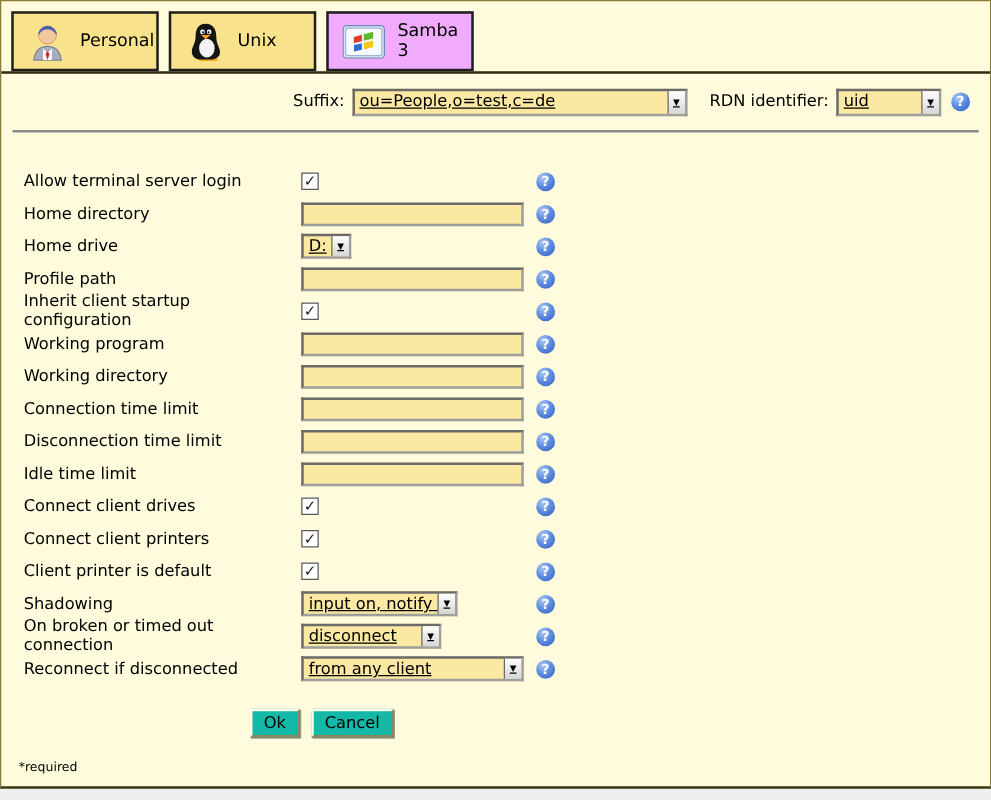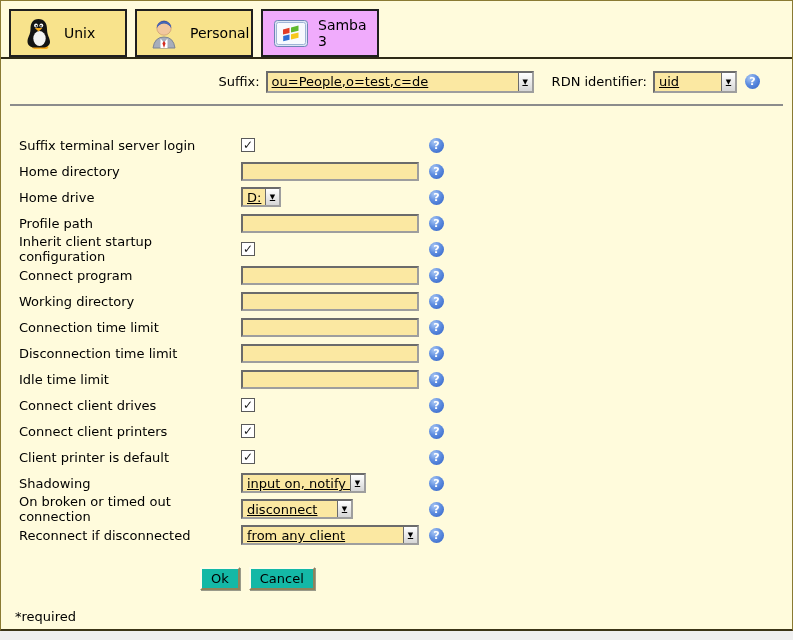--- a/index.html
+++ b/index.html
@@ -13,21 +13,21 @@
   .tab { width:118px; height:48px; display:flex; align-items:center; gap:10px;
          padding-left:11px; background:#f8e38c; border:2px solid #1f1f1f;
          font-size:14px; cursor:pointer; }
   .tab.active { background:#f0abfc; }
   .tab svg { flex:0 0 auto; }
   .tabline { position:absolute; left:0; top:56px; width:100%; height:2px; background:#2e2a16; }
 
   
   .toolbar { position:absolute; left:0; top:58px; right:0; height:45px;
              display:flex; align-items:center; justify-content:flex-end;
-             padding-right:32px; font-size:13px; }
+             padding-right:16px; font-size:13px; }
   .toolbar .lbl { margin-right:6px; }
   .hr { position:absolute; left:9px; right:9px; top:103px; height:2px; background:#8c8c8c; }
 
   
   .fake-select { display:inline-flex; align-items:stretch; height:20px;
                  background:#fbe8a2; border:2px solid; border-color:#6b6b6b #9e9e9e #9e9e9e #6b6b6b;text-decoration:underline; }
   .fake-select.tall { height:22px; }
   .sel-text { flex:1 1 auto; font-size:13px; padding:1px 2px 0 4px;
               white-space:nowrap; overflow:hidden; }
   .sel-btn { flex:0 0 14px; background:linear-gradient(#ffffff,#d6d6d6);
@@ -47,52 +47,52 @@
   .form { position:absolute; left:18px; top:131px; right:0; font-size:13px; }
   .frow { display:flex; align-items:center; height:26px; }
   .row-label { flex:0 0 222px; }
   .row-control { flex:0 0 188px; display:flex; align-items:center; }
 
   
   .buttons { position:absolute; left:199px; top:566px; display:flex; gap:9px; }
   .btn { background:#14b8a6; border:2px solid; border-color:#fffce8 #8f835a #8f835a #fffce8;
          box-shadow:1px 1px 0 #9a9a8a; font:13px "DejaVu Sans",sans-serif;
          padding:2px 9px; cursor:pointer; }
-  .required { position:absolute; left:14px; top:608px; font-size:13px; }
+  .required { position:absolute; left:14px; top:608px; font-size:10px; }
 </style>
 </head>
 <body>
 
 <div class="page">
 
   <div class="tabbar">
+    <div class="tab">
+      <svg width="32" height="32" viewBox="0 0 32 32">
+        <path d="M5 31 q1.5-11 11-11 q9.5 0 11 11 z" fill="#a7adbb" stroke="#7d8494" stroke-width="1"></path>
+        <path d="M12.5 21.5 l3.5 4 3.5-4 v9.5 h-7z" fill="#ffffff"></path>
+        <path d="M16 24 l-1.6 2.2 1.6 4.8 1.6-4.8z" fill="#d42a1e"></path>
+        <circle cx="16" cy="11" r="7.2" fill="#f2c79e" stroke="#cf9f74" stroke-width="0.8"></circle>
+        <path d="M8.8 11 a7.2 7.2 0 0 1 14.4 0 q-2.4-4.6-7.2-4.6 q-4.8 0-7.2 4.6 z" fill="#34509e"></path>
+        <path d="M8.8 11 q0-6 7.2-6.4 q7.2 0.4 7.2 6.4 q-3-5-7.2-5 q-4.2 0-7.2 5z" fill="#4566b8"></path>
+      </svg>
+      <span>Personal</span>
+    </div>
     <div class="tab">
       <svg width="32" height="32" viewBox="0 0 32 32">
         <ellipse cx="15" cy="30" rx="5" ry="2.2" fill="#f5a81c"></ellipse>
         <ellipse cx="22" cy="30.2" rx="4.2" ry="2" fill="#f5a81c"></ellipse>
         <path d="M16.5 2 c6 0 8.5 4.5 8.5 10 c0 6.5 3 9 3 13 c0 3.5-3.5 5.5-7 5.5 l-9 0 c-3.5 0-6.5-2.5-6.5-6 c0-4.5 3-6.5 3-12.5 c0-5.5 2-10 8-10z" fill="#141414"></path>
         <ellipse cx="17.5" cy="21.5" rx="6.2" ry="7.5" fill="#f3f3f3"></ellipse>
         <circle cx="14" cy="8.5" r="1.9" fill="#ffffff"></circle>
           <circle cx="19.3" cy="8.5" r="1.9" fill="#ffffff"></circle>
         <circle cx="14.4" cy="8.8" r="0.9" fill="#111"></circle>
           <circle cx="18.9" cy="8.8" r="0.9" fill="#111"></circle>
         <path d="M12.8 11 h7.6 l-3.8 3.4z" fill="#f5a81c"></path>
       </svg>
       <span>Unix</span>
-    </div>
-    <div class="tab">
-      <svg width="32" height="32" viewBox="0 0 32 32">
-        <path d="M5 31 q1.5-11 11-11 q9.5 0 11 11 z" fill="#a7adbb" stroke="#7d8494" stroke-width="1"></path>
-        <path d="M12.5 21.5 l3.5 4 3.5-4 v9.5 h-7z" fill="#ffffff"></path>
-        <path d="M16 24 l-1.6 2.2 1.6 4.8 1.6-4.8z" fill="#d42a1e"></path>
-        <circle cx="16" cy="11" r="7.2" fill="#f2c79e" stroke="#cf9f74" stroke-width="0.8"></circle>
-        <path d="M8.8 11 a7.2 7.2 0 0 1 14.4 0 q-2.4-4.6-7.2-4.6 q-4.8 0-7.2 4.6 z" fill="#34509e"></path>
-        <path d="M8.8 11 q0-6 7.2-6.4 q7.2 0.4 7.2 6.4 q-3-5-7.2-5 q-4.2 0-7.2 5z" fill="#4566b8"></path>
-      </svg>
-      <span>Personal</span>
     </div>
     <div class="tab active">
       <svg width="34" height="27" viewBox="0 0 34 27">
         <rect x="0.5" y="0.5" width="33" height="26" rx="3" fill="#dfe7f5" stroke="#6d86b4"></rect>
         <rect x="2.5" y="2.5" width="29" height="22" rx="2" fill="#f7fafe" stroke="#9fb4d6"></rect>
         <path d="M9 9.5 l6.5-1.8 v5.2 l-6.5 1.6z" fill="#e13c27"></path>
         <path d="M17 7.4 l7.5-2 v5.4 l-7.5 1.8z" fill="#5fb92e"></path>
         <path d="M9.2 16 l6.3-1.5 v5.3 l-6.3 1.4z" fill="#2d6fd6"></path>
         <path d="M17 14.2 l7.5-1.8 v5.3 l-7.5 1.9z" fill="#f6c81e"></path>
       </svg>
@@ -113,21 +113,21 @@
       <span class="sel-text">uid</span>
       <span class="sel-btn">▼</span>
     </span>
     <span style="width:8px"></span>
     <span class="help">?</span>
   </div>
   <div class="hr"></div>
 
   <div class="form">
       <div class="frow">
-      <span class="row-label">Suffix terminal server login</span>
+      <span class="row-label">Allow terminal server login</span>
       <span class="row-control">
           <span class="checkbox">✓</span>
         </span>
       <span class="help">?</span>
     </div>
       <div class="frow">
       <span class="row-label">Home directory</span>
       <span class="row-control">
           <input class="text-input" style="">
         </span>
@@ -151,21 +151,21 @@
       <span class="help">?</span>
     </div>
       <div class="frow">
       <span class="row-label">Inherit client startup configuration</span>
       <span class="row-control">
           <span class="checkbox">✓</span>
         </span>
       <span class="help">?</span>
     </div>
       <div class="frow">
-      <span class="row-label">Connect program</span>
+      <span class="row-label">Working program</span>
       <span class="row-control">
           <input class="text-input" style="">
         </span>
       <span class="help">?</span>
     </div>
       <div class="frow">
       <span class="row-label">Working directory</span>
       <span class="row-control">
           <input class="text-input" style="">
         </span>

